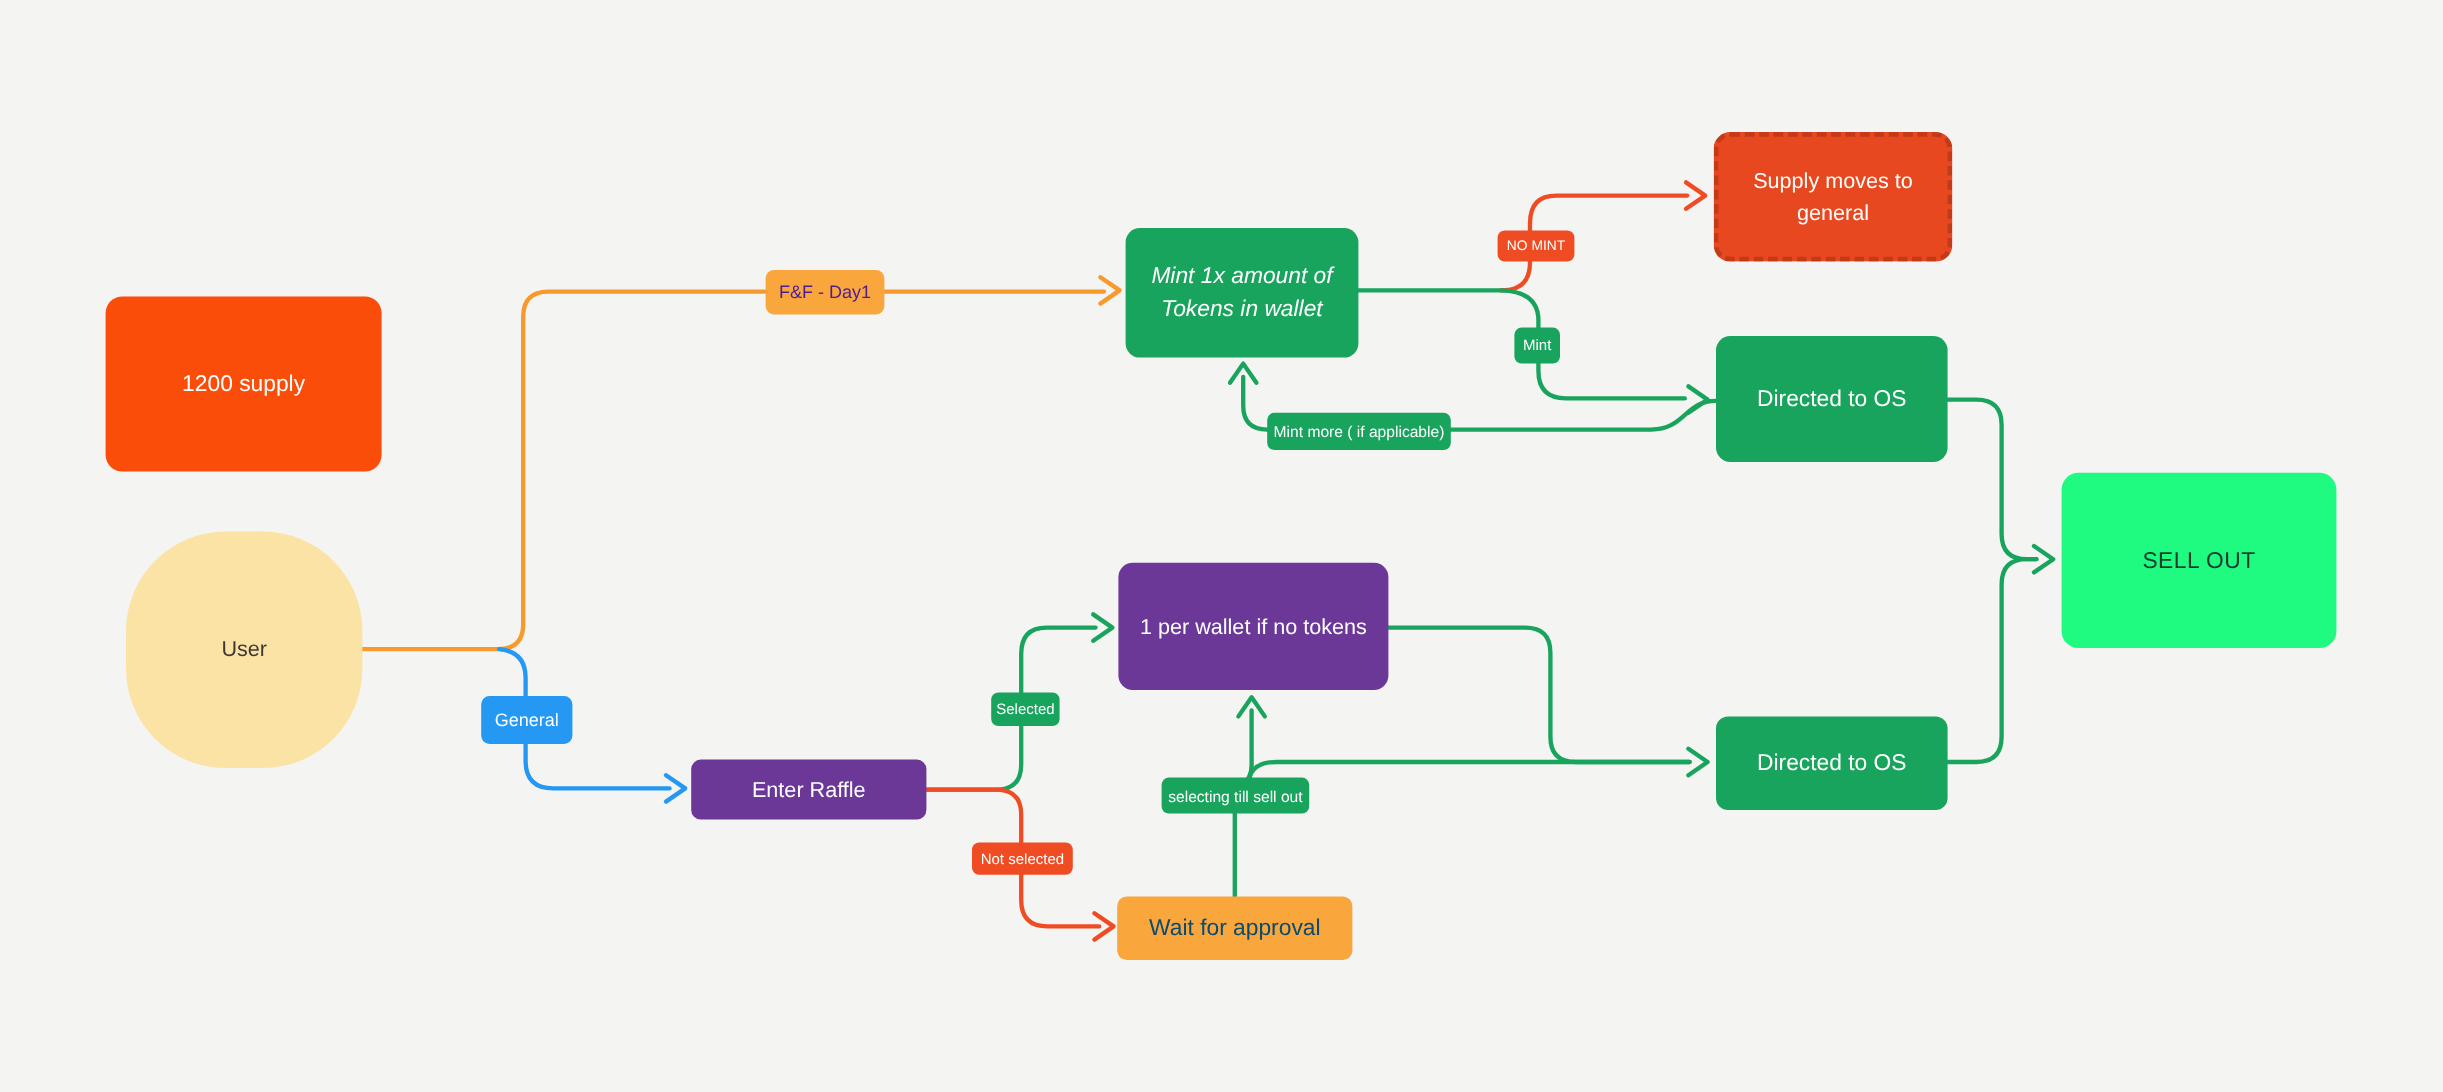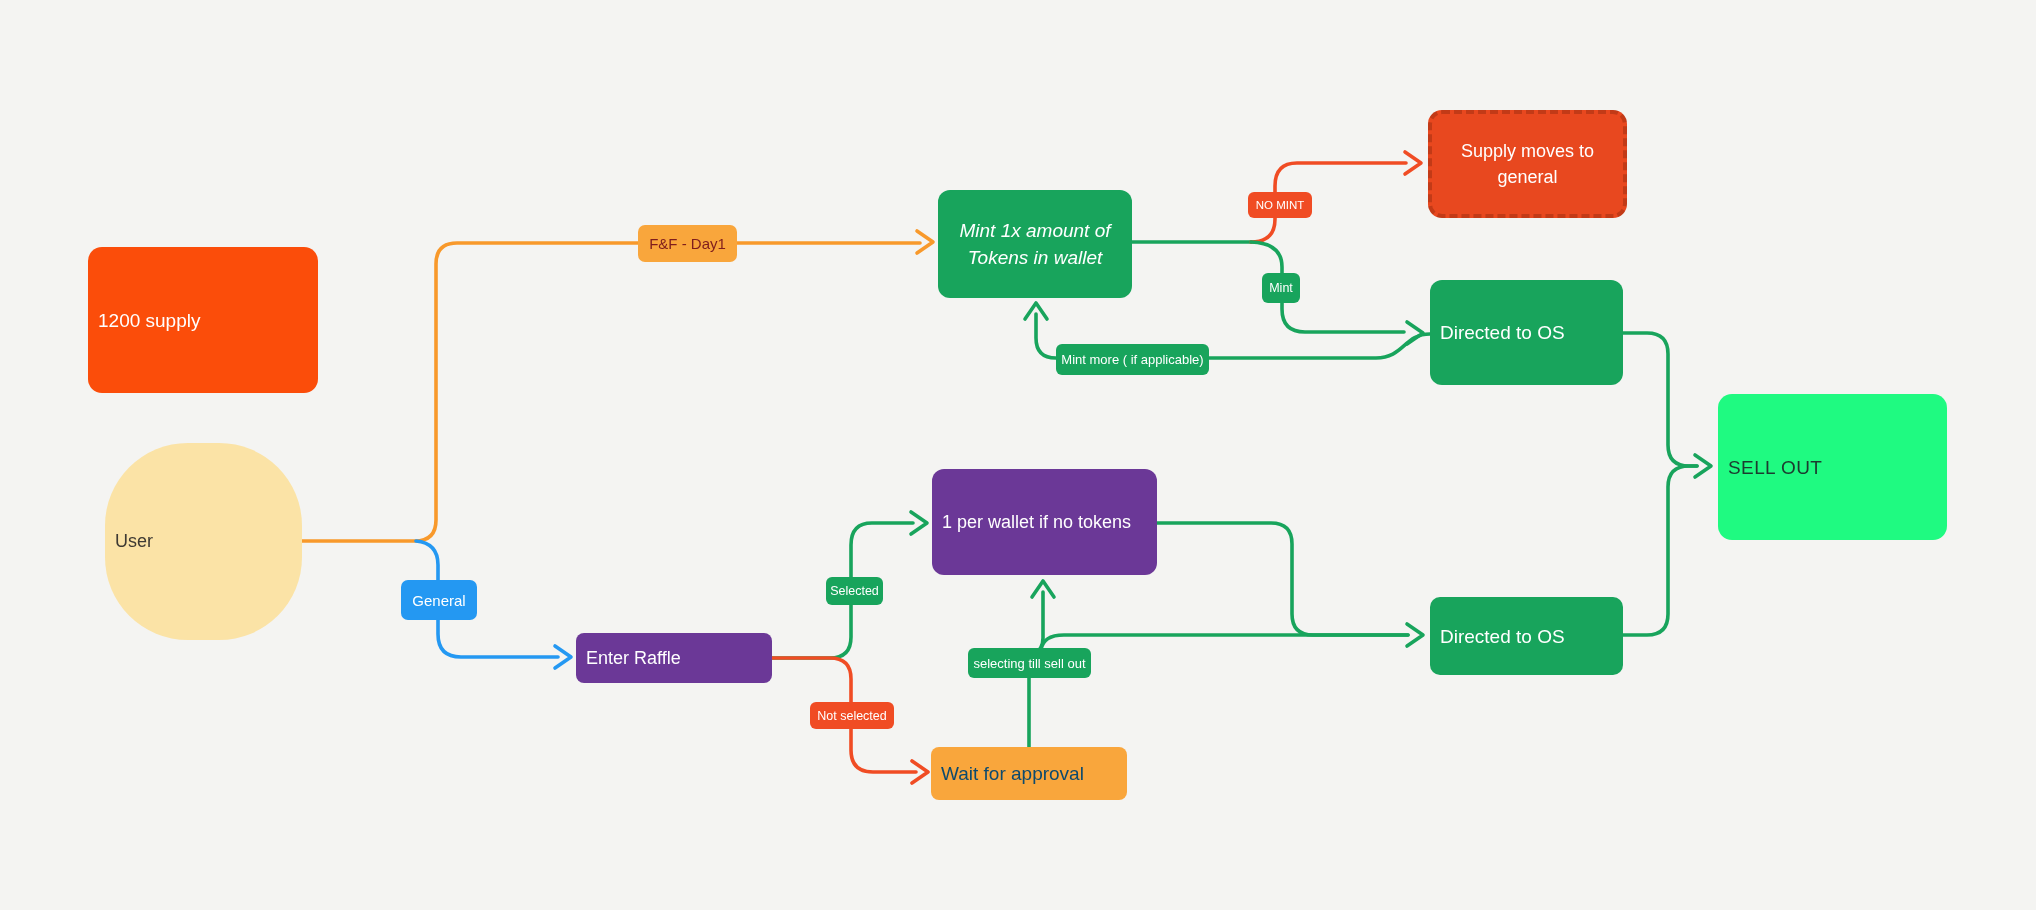--- a/index.html
+++ b/index.html
@@ -8,21 +8,21 @@
     font-family:"Liberation Sans",sans-serif;overflow:hidden;
   }
   .edges{position:absolute;left:0;top:0;}
   .edges path{fill:none;stroke-width:3.6;stroke-linecap:round;stroke-linejoin:round;}
   .stroke-green path{stroke:#18A45C;}
   .stroke-red path{stroke:#F04C24;}
   .stroke-blue path{stroke:#2498F2;}
   .stroke-orange path{stroke:#F8992B;}
 
   .node{
-    position:absolute;display:flex;align-items:center;justify-content:flex-start;
+    position:absolute;display:flex;align-items:center;justify-content:center;
     text-align:center;box-sizing:border-box;padding:6px 10px;
     font-size:19px;line-height:27px;color:#FFFFFF;cursor:default;
   }
   .chip{
     position:absolute;display:flex;align-items:center;justify-content:center;
     text-align:right;box-sizing:border-box;white-space:nowrap;
     border-radius:7px;color:#FFFFFF;cursor:default;
   }
 
   
@@ -32,21 +32,21 @@
   #n-supplymoves{left:1428px;top:110px;width:199px;height:108px;background:#E8481F;
     border:4px dashed #C23A17;border-radius:14px;font-size:18px;line-height:26px;}
   #n-ostop{left:1430px;top:280px;width:193px;height:105px;background:#18A45C;border-radius:12px;}
   #n-onewallet{left:932px;top:469px;width:225px;height:106px;background:#6B3897;border-radius:12px;font-size:18px;white-space:nowrap;}
   #n-raffle{left:576px;top:633px;width:196px;height:50px;background:#6B3897;border-radius:8px;font-size:18px;}
   #n-wait{left:931px;top:747px;width:196px;height:53px;background:#F9A63C;border-radius:8px;color:#0c4a6e;}
   #n-osbottom{left:1430px;top:597px;width:193px;height:78px;background:#18A45C;border-radius:10px;}
   #n-sellout{left:1718px;top:394px;width:229px;height:146px;background:#1FFA81;border-radius:14px;color:#1C3B2F;letter-spacing:.4px;}
 
   
-  #c-fnf{left:638px;top:225px;width:99px;height:37px;background:#F9A63C;color:#7f1d1d;font-size:15px;}
+  #c-fnf{left:638px;top:225px;width:99px;height:37px;background:#F9A63C;color:#4c1d95;font-size:15px;}
   #c-general{left:401px;top:580px;width:76px;height:40px;background:#2498F2;font-size:15px;}
   #c-nomint{left:1248px;top:192px;width:64px;height:26px;background:#F04C24;font-size:11.5px;border-radius:6px;}
   #c-mint{left:1262px;top:273px;width:38px;height:30px;background:#18A45C;font-size:12.5px;border-radius:6px;}
   #c-mintmore{left:1056px;top:344px;width:153px;height:31px;background:#18A45C;font-size:13px;border-radius:6px;}
   #c-selected{left:826px;top:577px;width:57px;height:28px;background:#18A45C;font-size:12.5px;border-radius:6px;}
   #c-notselected{left:810px;top:702px;width:84px;height:27px;background:#F04C24;font-size:12.5px;border-radius:6px;}
   #c-selecting{left:968px;top:648px;width:123px;height:30px;background:#18A45C;font-size:13px;border-radius:6px;}
 </style>
 </head>
 <body>

